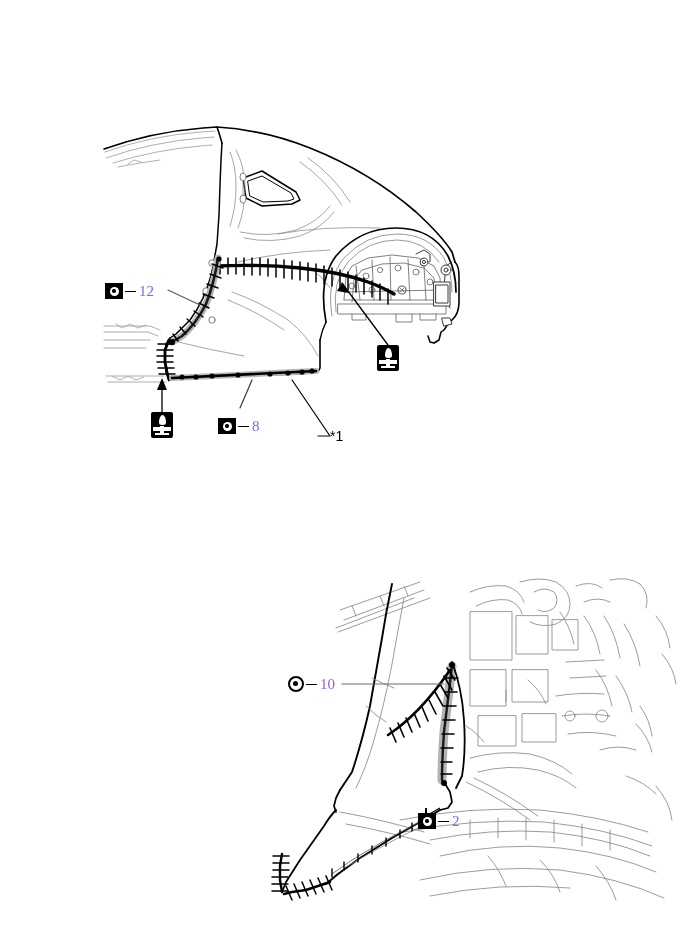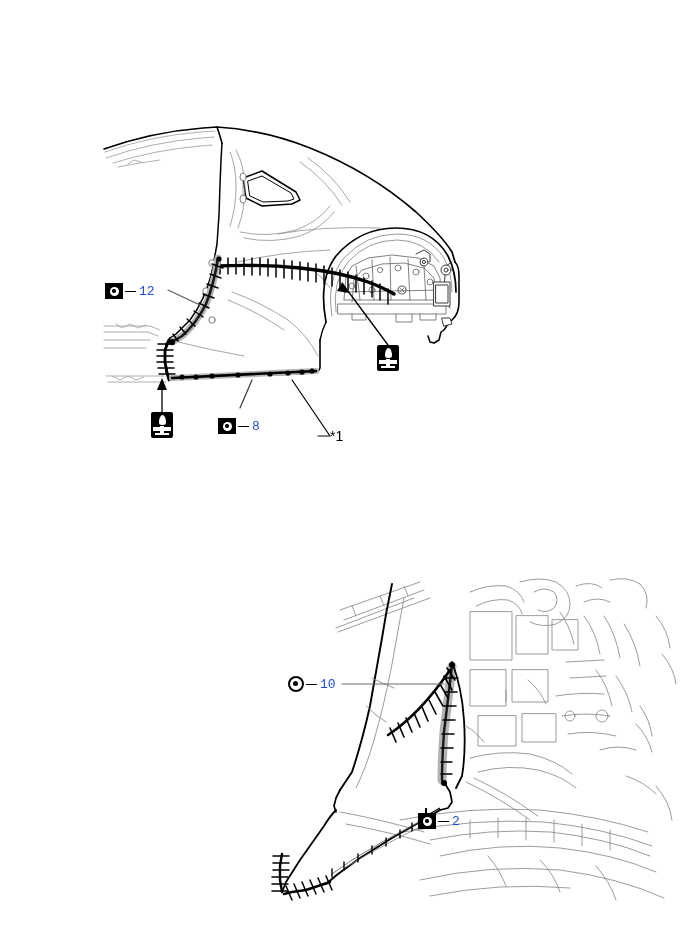--- a/index.html
+++ b/index.html
@@ -29,25 +29,25 @@
 
   
   .callout {
     position: absolute;
     display: flex;
     align-items: center;
     gap: 0px;
     white-space: nowrap;
   }
   .callout .num {
-    font-size: 13px;
+    font-size: 15px;
     line-height: 15px;
     letter-spacing: 0px;
-    color: #1d4ed8;
-    font-family: Liberation Mono, monospace;
+    color: #8b5cf6;
+    font-family: Liberation Serif, serif;
   }
   .dash {
     display: inline-block;
     width: 11px;
     height: 0;
     border-top: 1.6px solid #000;
     margin: 0 3px 0 2px;
   }
 
   

